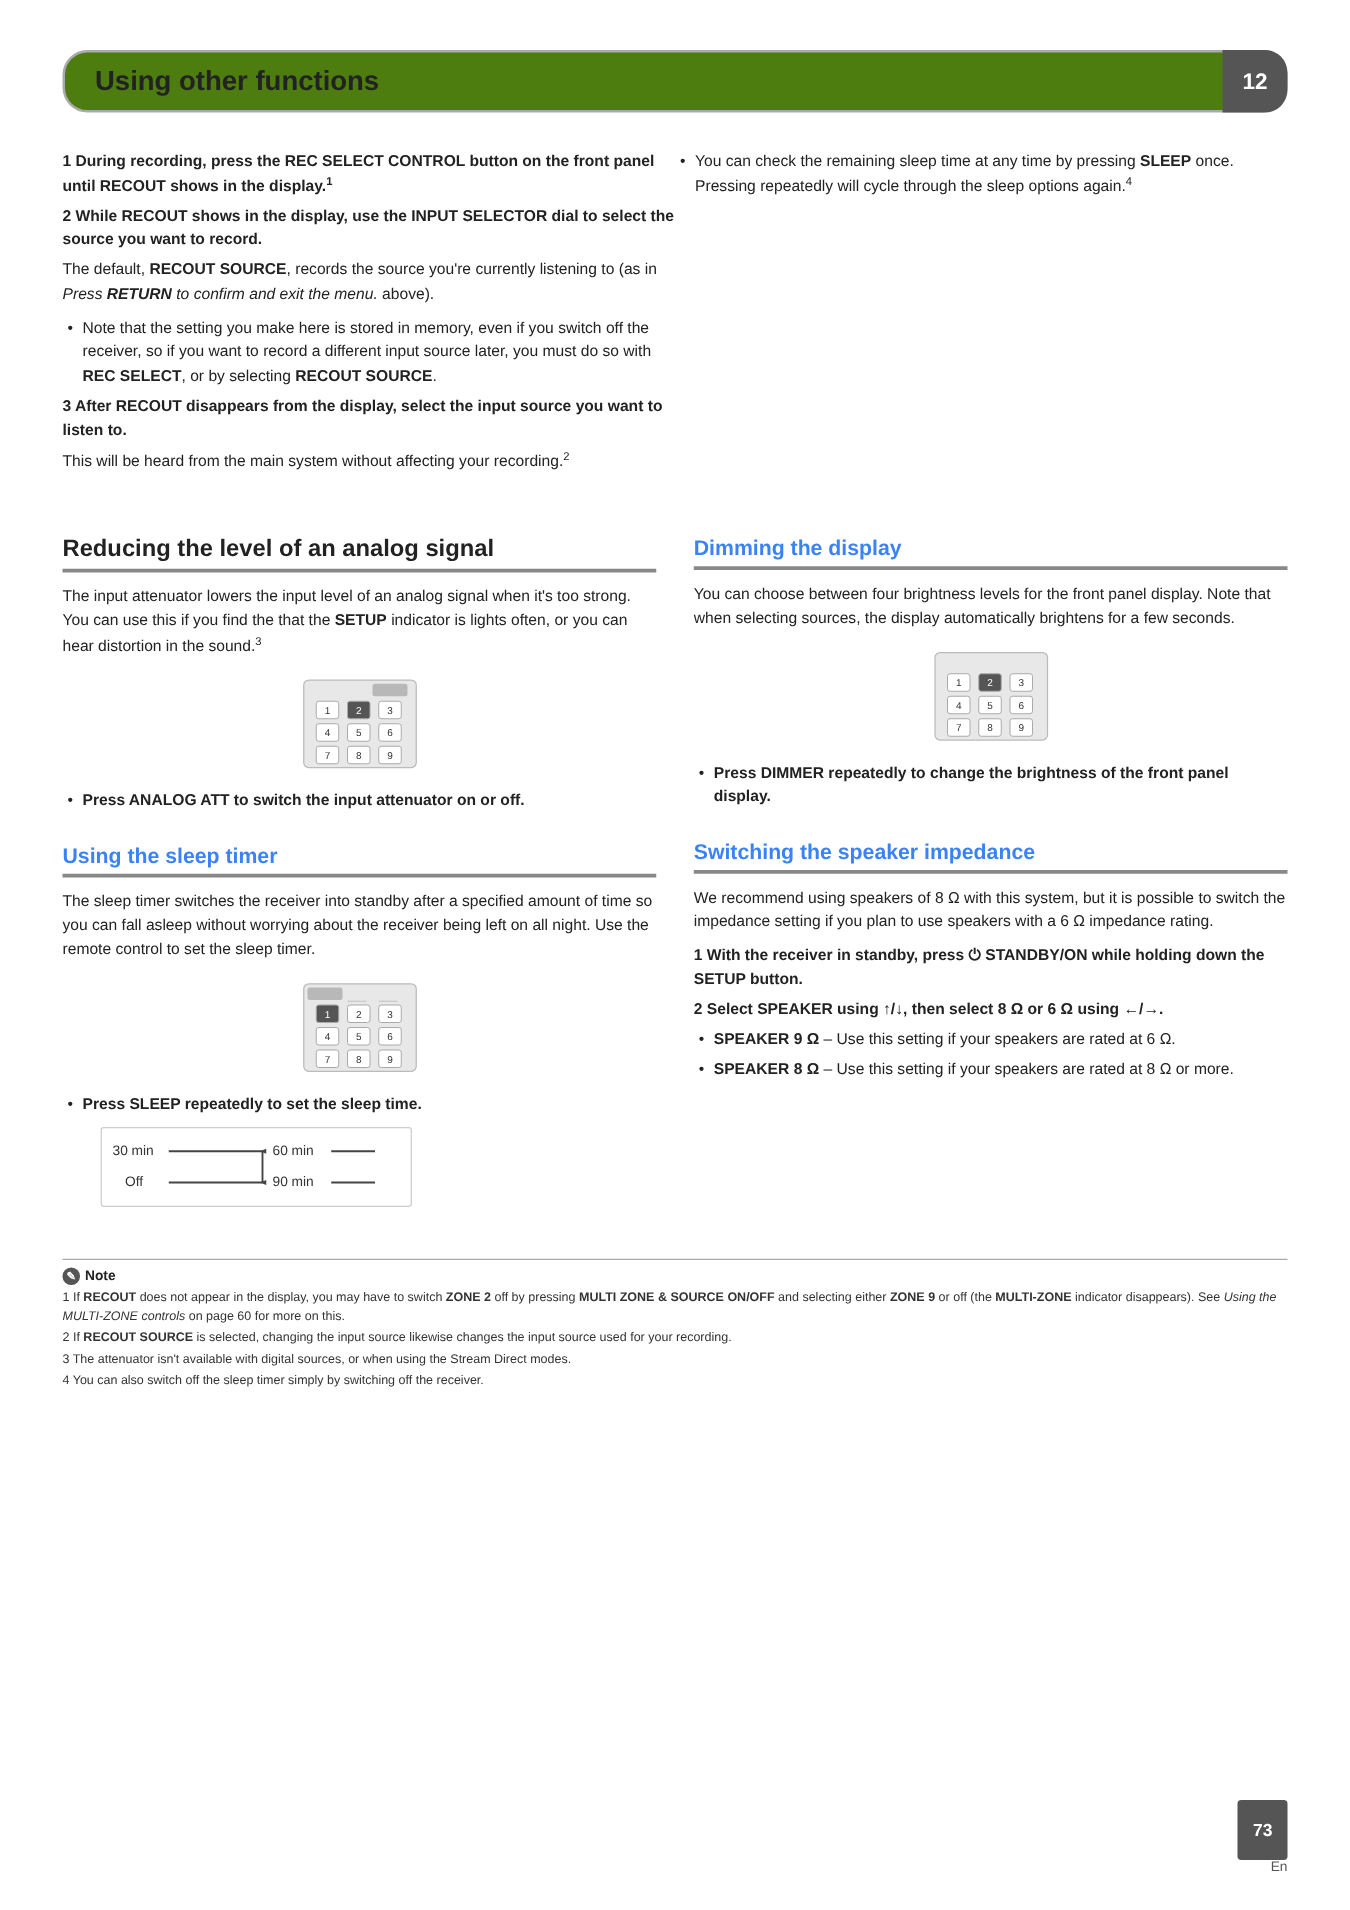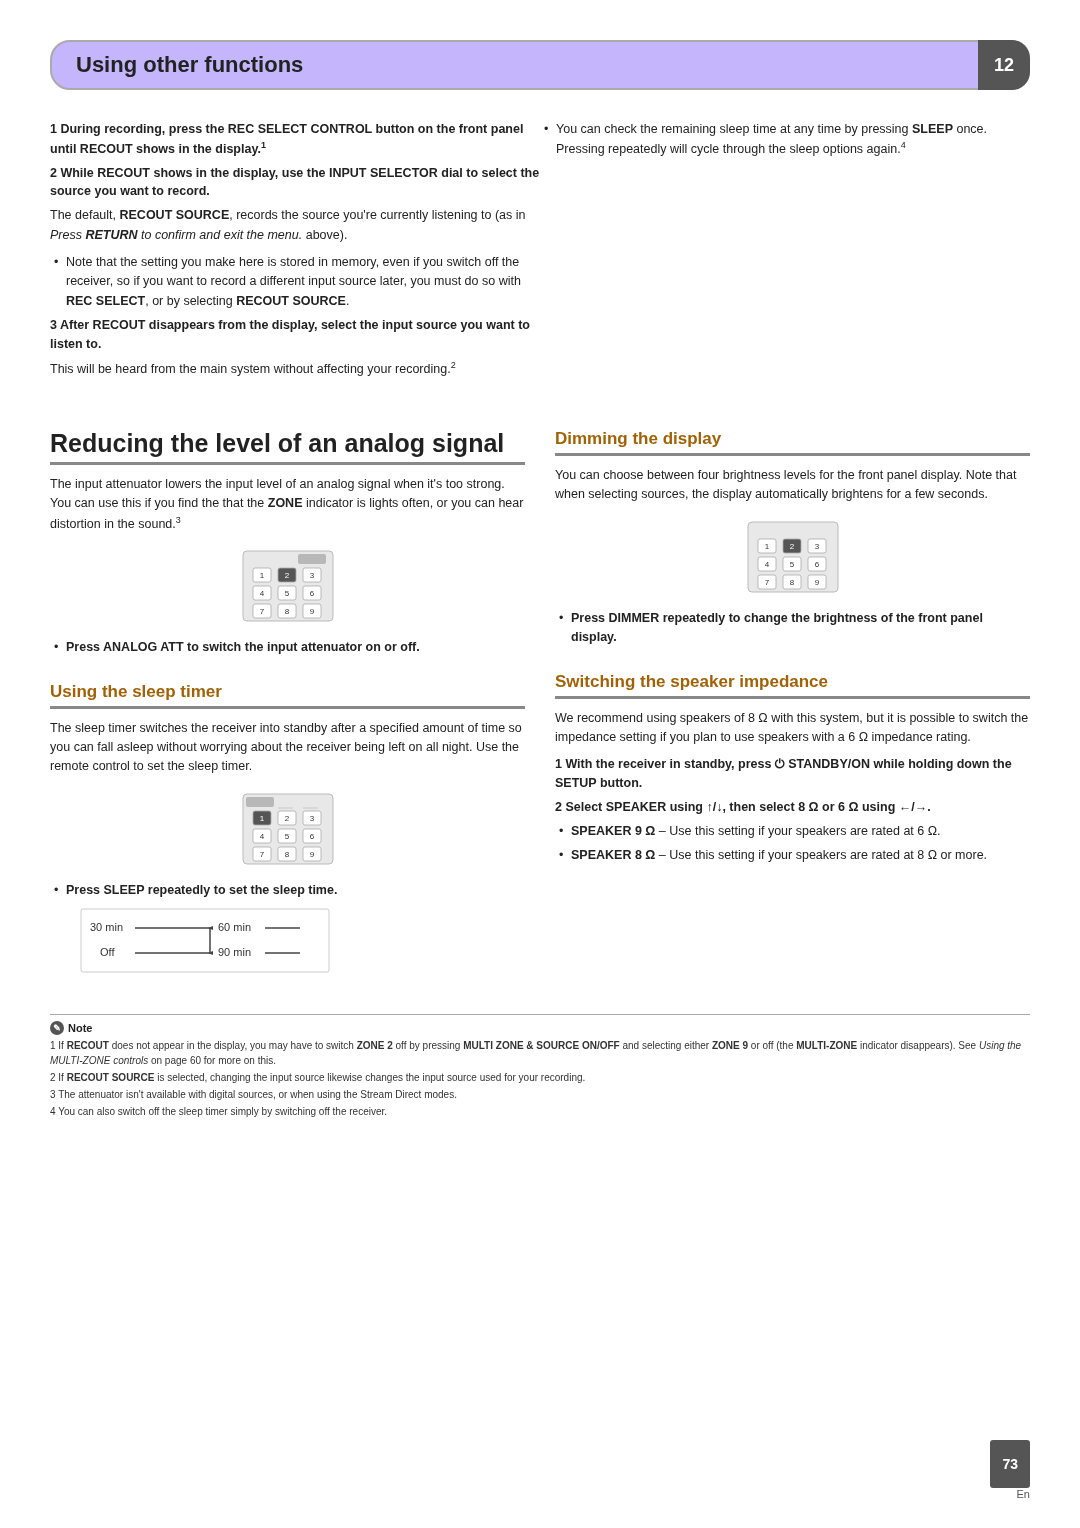--- a/index.html
+++ b/index.html
@@ -23,21 +23,21 @@
 
     
     .chapter-header {
       display: flex;
       align-items: center;
       margin-bottom: 30px;
       border: 2px solid #aaa;
       border-radius: 20px;
       padding: 10px 24px;
       position: relative;
-      background: #c4b5fd;
+      background: #4d7c0f;
     }
     .chapter-title {
       font-size: 22px;
       font-weight: bold;
       color: #222;
       flex: 1;
     }
     .chapter-number {
       background: #555;
       color: #fff;
@@ -65,29 +65,29 @@
     }
     .right-col {
       flex: 1;
       min-width: 0;
     }
 
     
     .section-title {
       font-size: 17px;
       font-weight: bold;
-      color: #a16207;
+      color: #3b82f6;
       border-bottom: 3px solid #888;
       padding-bottom: 4px;
       margin-bottom: 10px;
       margin-top: 24px;
     }
 
     .section-title-lg {
-      font-size: 25px;
+      font-size: 19px;
       font-weight: bold;
       color: #222;
       border-bottom: 3px solid #888;
       padding-bottom: 4px;
       margin-bottom: 10px;
       margin-top: 24px;
     }
 
     p {
       font-size: 12.5px;
@@ -228,21 +228,21 @@
       </div>
     </div>
   </div>
 
   <div class="content-columns">
 
     <div class="left-col">
 
       <div class="section-title-lg">Reducing the level of an analog signal</div>
       <p>
-        The input attenuator lowers the input level of an analog signal when it's too strong. You can use this if you find the that the <strong>ZONE</strong> indicator is lights often, or you can hear distortion in the sound.<sup>3</sup>
+        The input attenuator lowers the input level of an analog signal when it's too strong. You can use this if you find the that the <strong>SETUP</strong> indicator is lights often, or you can hear distortion in the sound.<sup>3</sup>
       </p>
 
       <div class="keypad-container">
         <svg width="100" height="80" viewBox="0 0 100 80">
           <rect x="5" y="5" width="90" height="70" rx="4" ry="4" fill="#e8e8e8" stroke="#bbb" stroke-width="1"></rect>
 
           <rect x="60" y="8" width="28" height="10" rx="2" fill="#888" opacity="0.5"></rect>
 
           <rect x="15" y="22" width="18" height="14" rx="2" fill="#fff" stroke="#aaa" stroke-width="0.8"></rect>
           <text x="24" y="32" text-anchor="middle" font-size="8" fill="#333">1</text>

